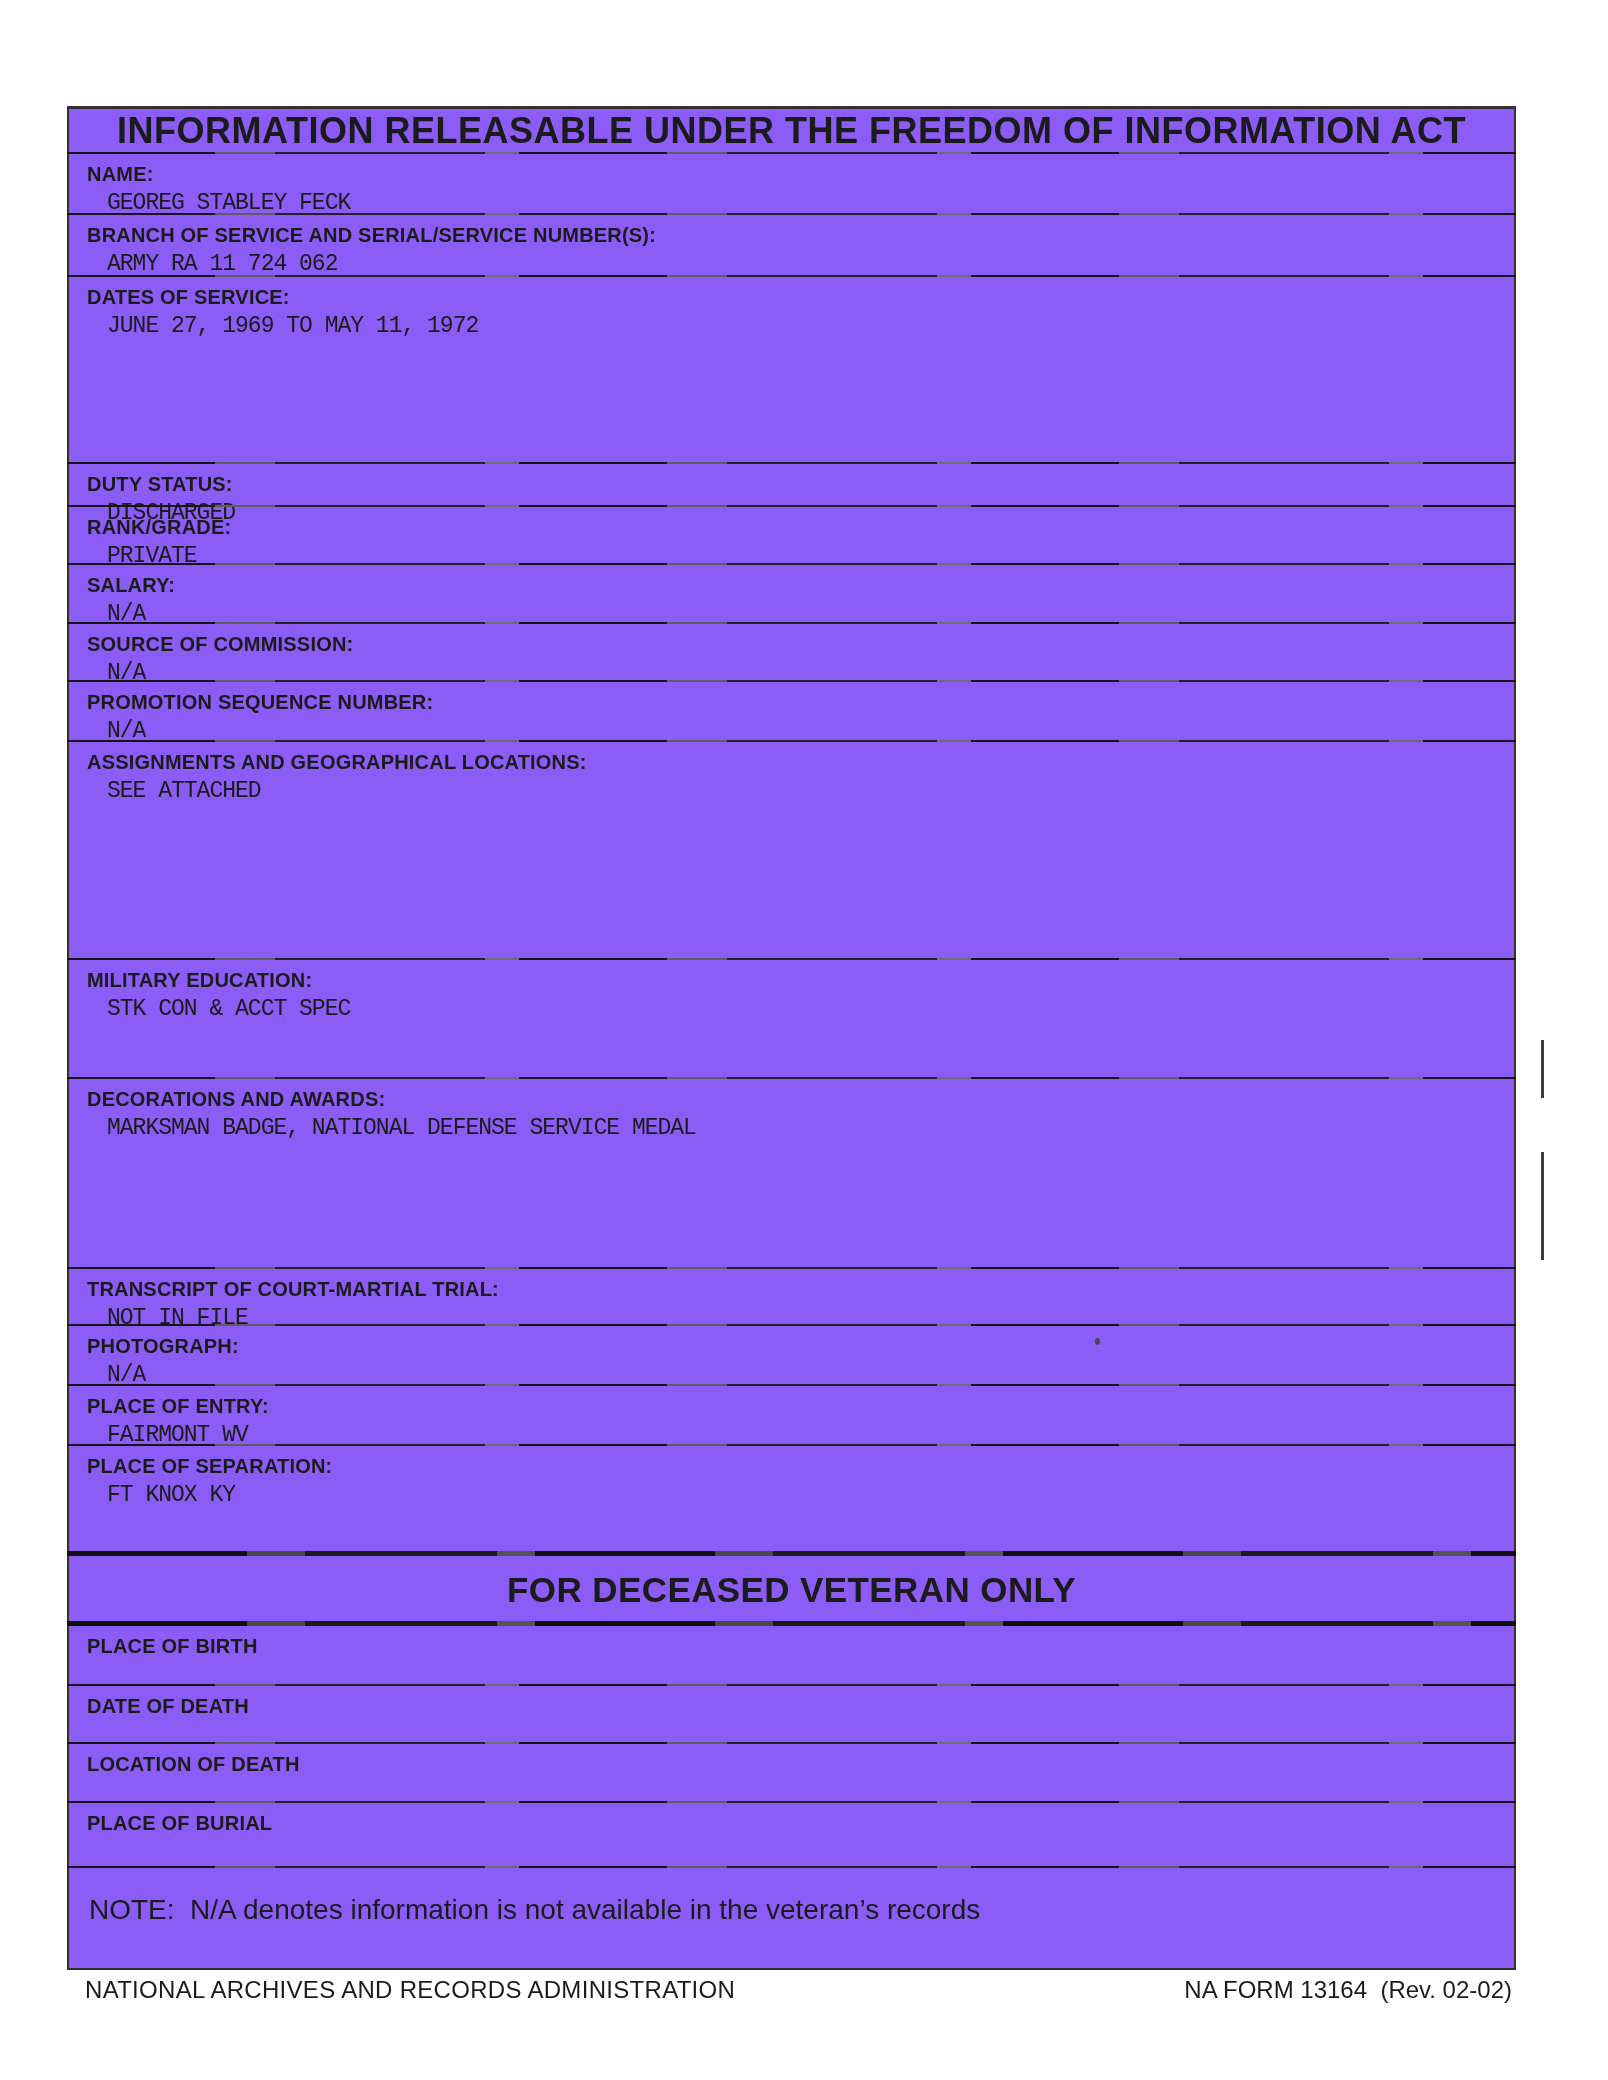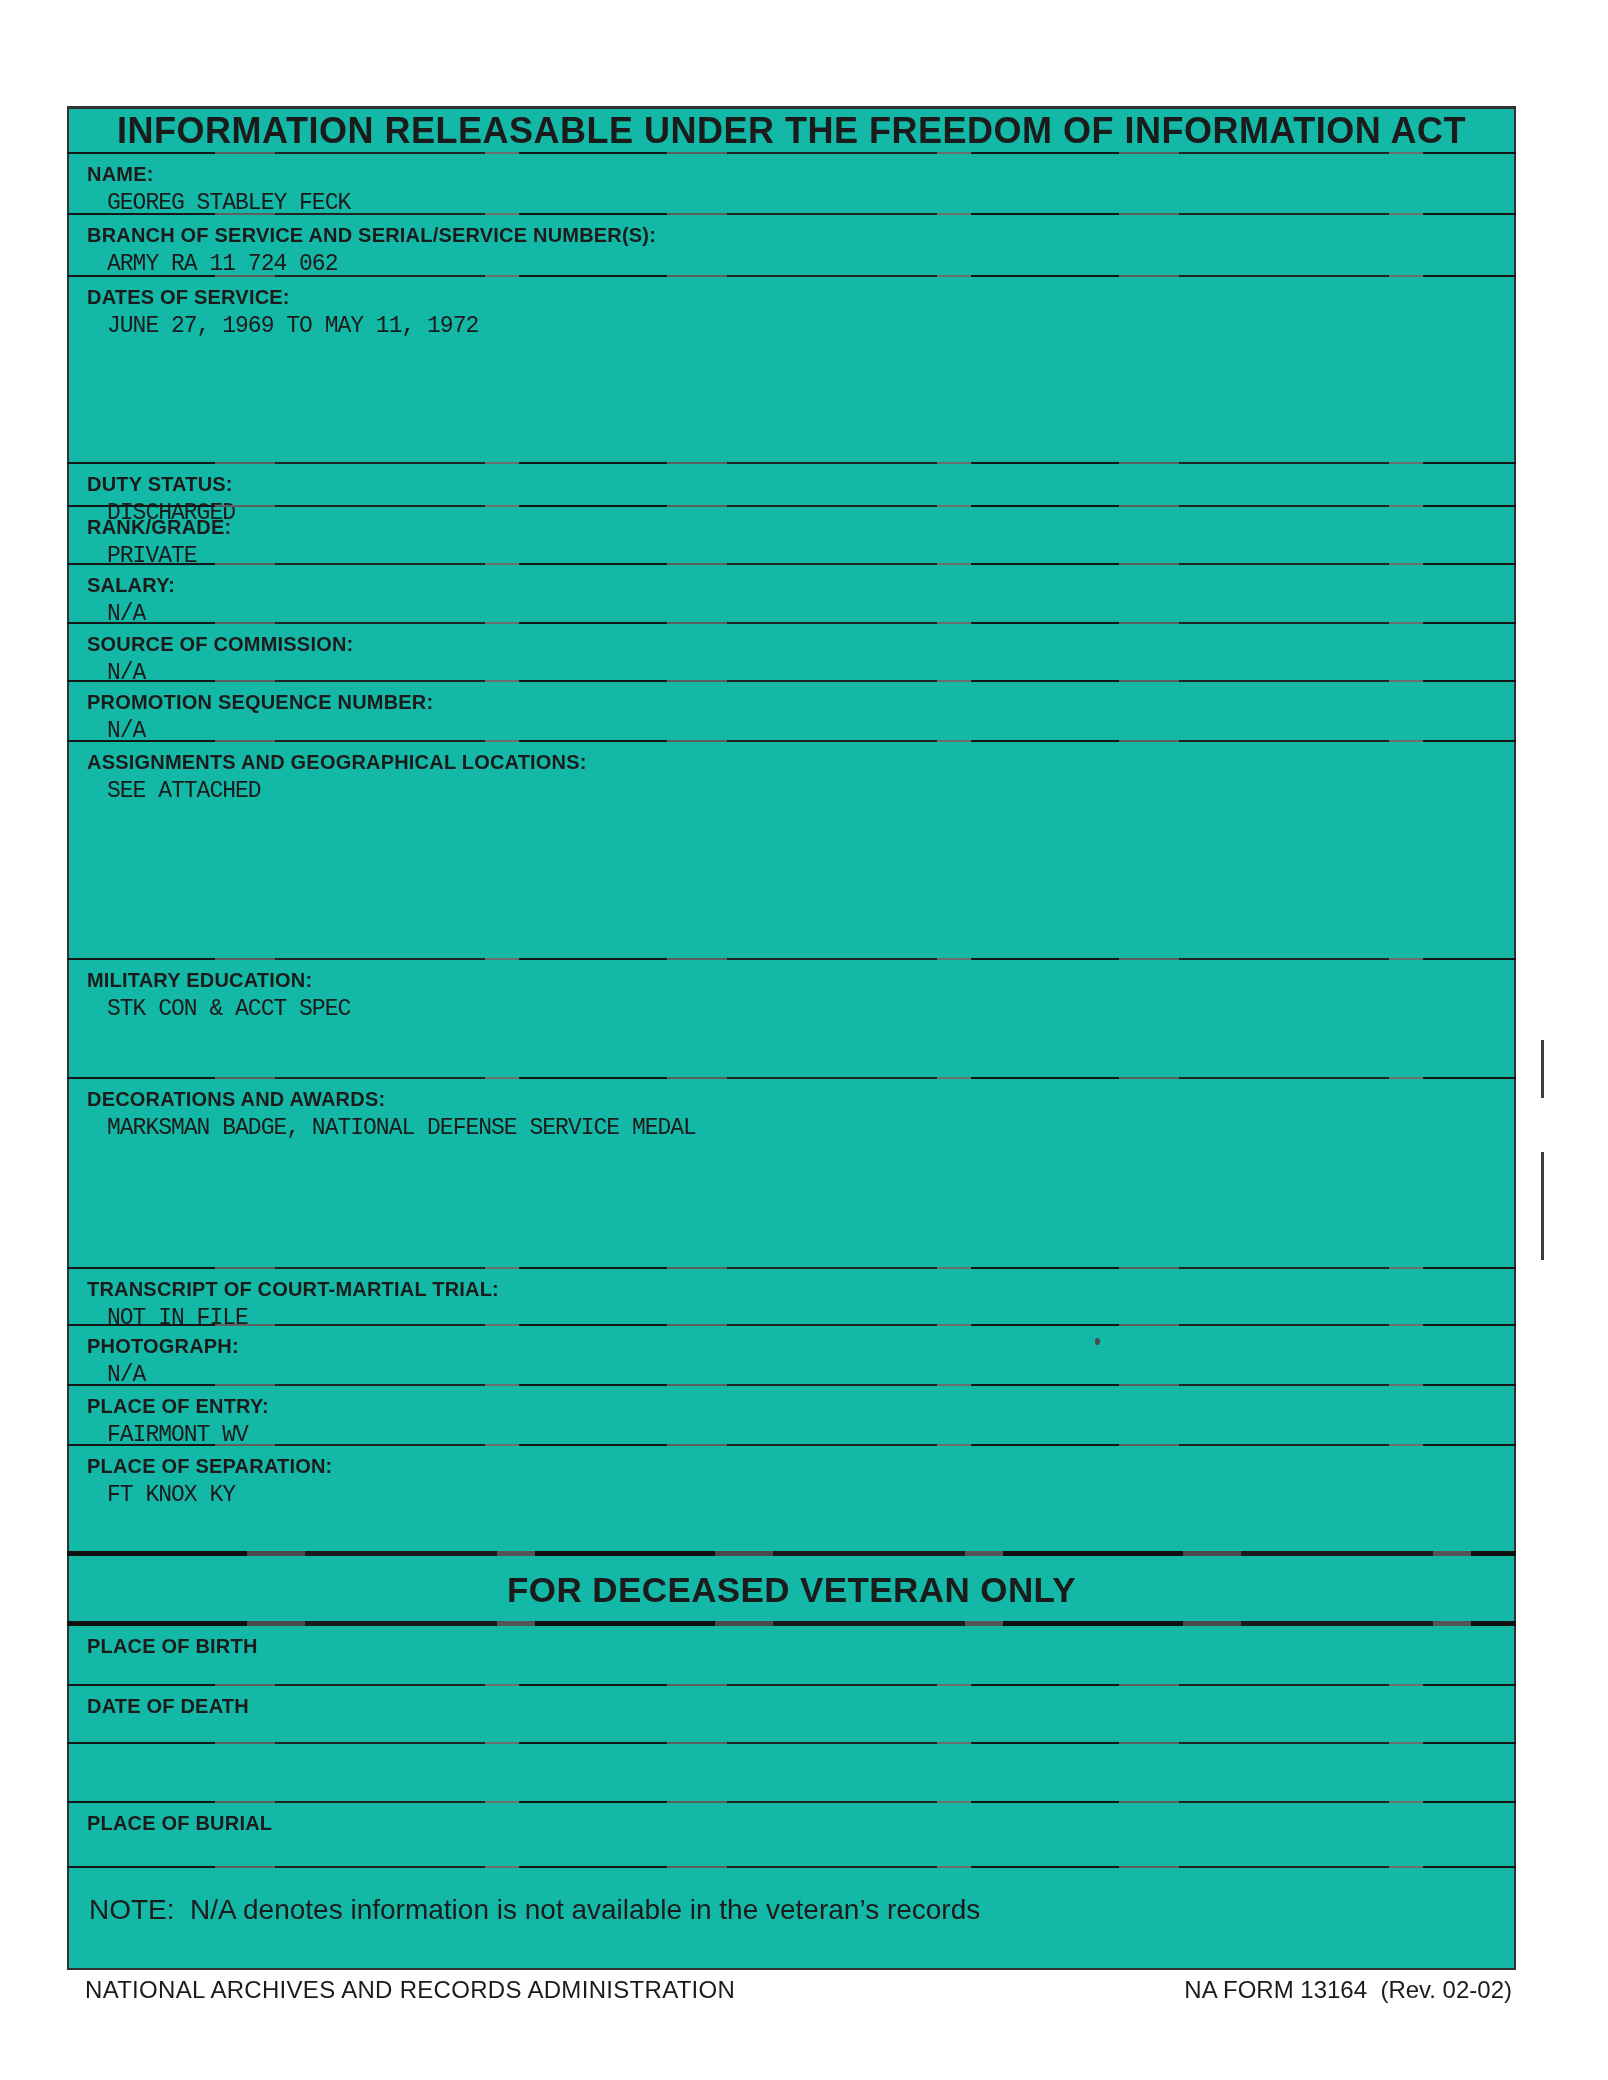--- a/index.html
+++ b/index.html
@@ -15,21 +15,21 @@
     color: #1b1b1b;
     overflow: hidden;
   }
   .form-box {
     position: absolute;
     left: 67px;
     top: 106px;
     width: 1449px;
     border: 2px solid #323232;
     border-top-width: 3px;
-    background: #14b8a6;
+    background: #8b5cf6;
     box-sizing: border-box;
   }
   .row {
     position: relative;
     box-sizing: border-box;
   }
   
   .row::after {
     content: "";
     position: absolute;
@@ -238,20 +238,21 @@
     <div class="lbl">PLACE OF BIRTH</div>
     <div class="val"></div>
   </div>
 
   <div class="row r-death">
     <div class="lbl">DATE OF DEATH</div>
     <div class="val"></div>
   </div>
 
   <div class="row r-location">
+    <div class="lbl">LOCATION OF DEATH</div>
     <div class="val"></div>
   </div>
 
   <div class="row r-burial">
     <div class="lbl">PLACE OF BURIAL</div>
     <div class="val"></div>
   </div>
 
   <div class="row r-note last">
     <div class="note-text">NOTE:  N/A denotes information is not available in the veteran’s records</div>

